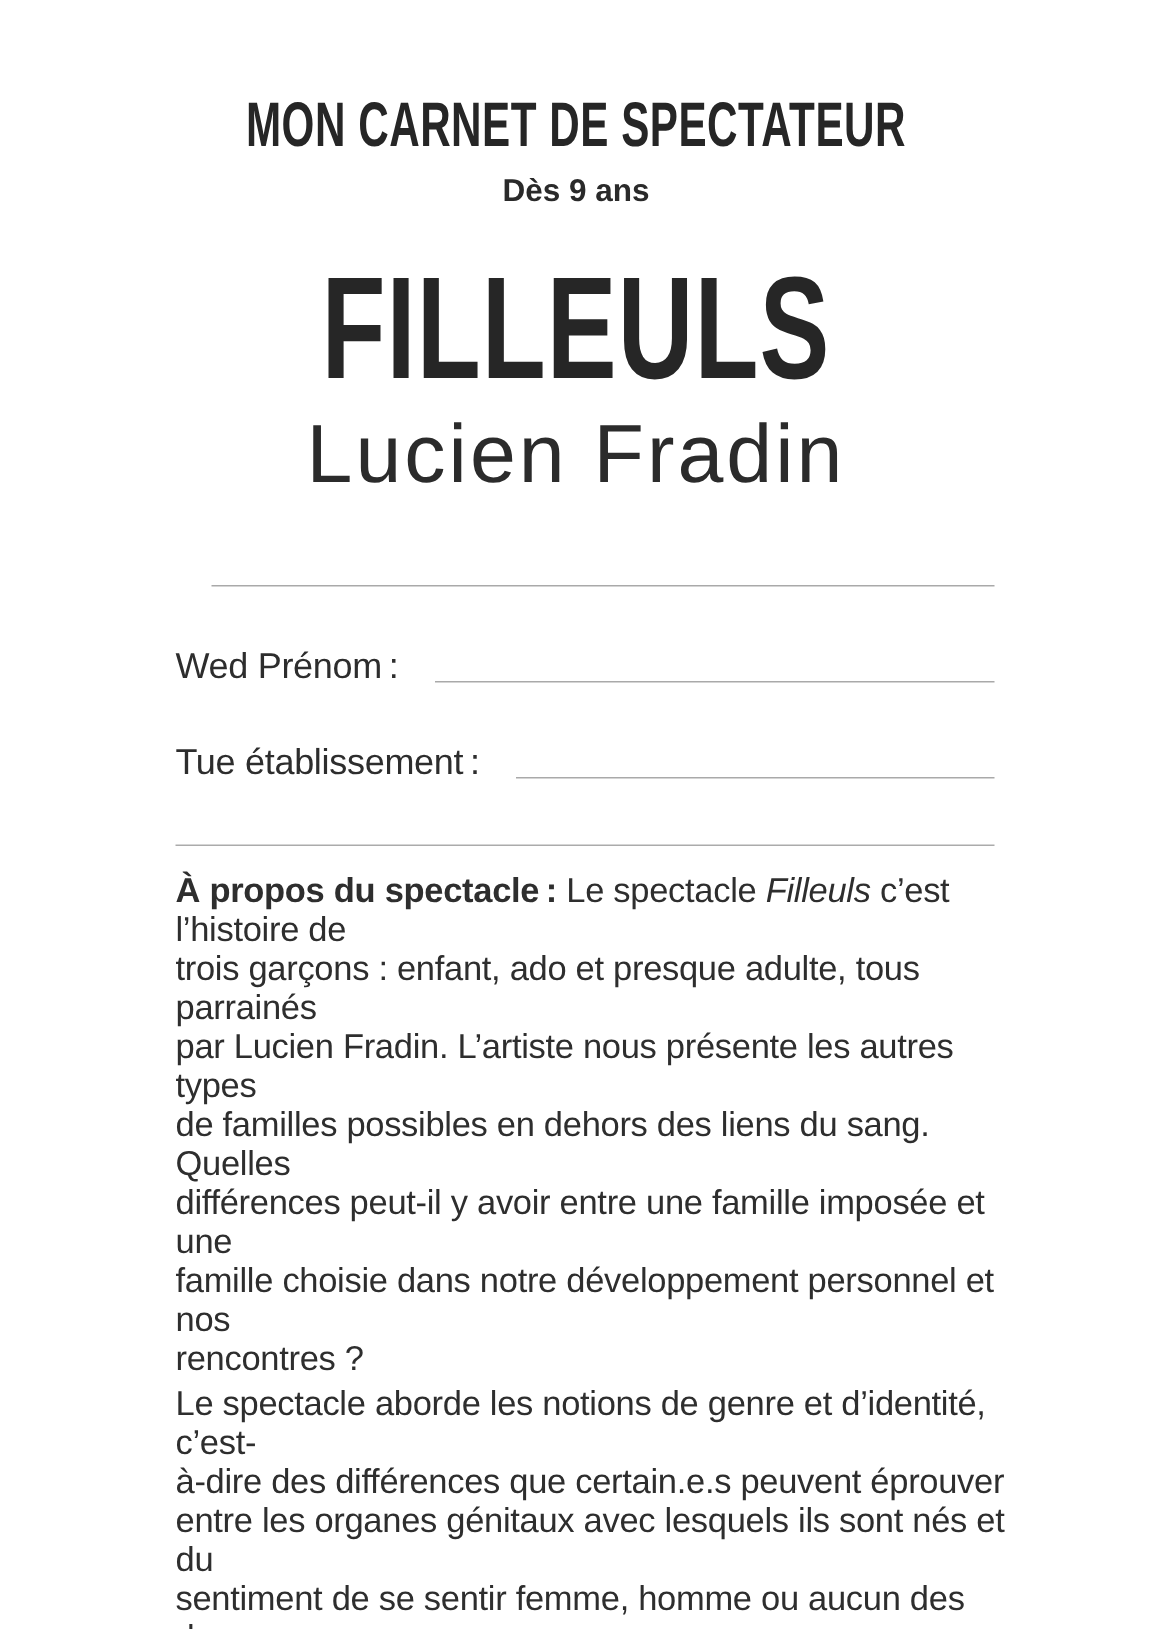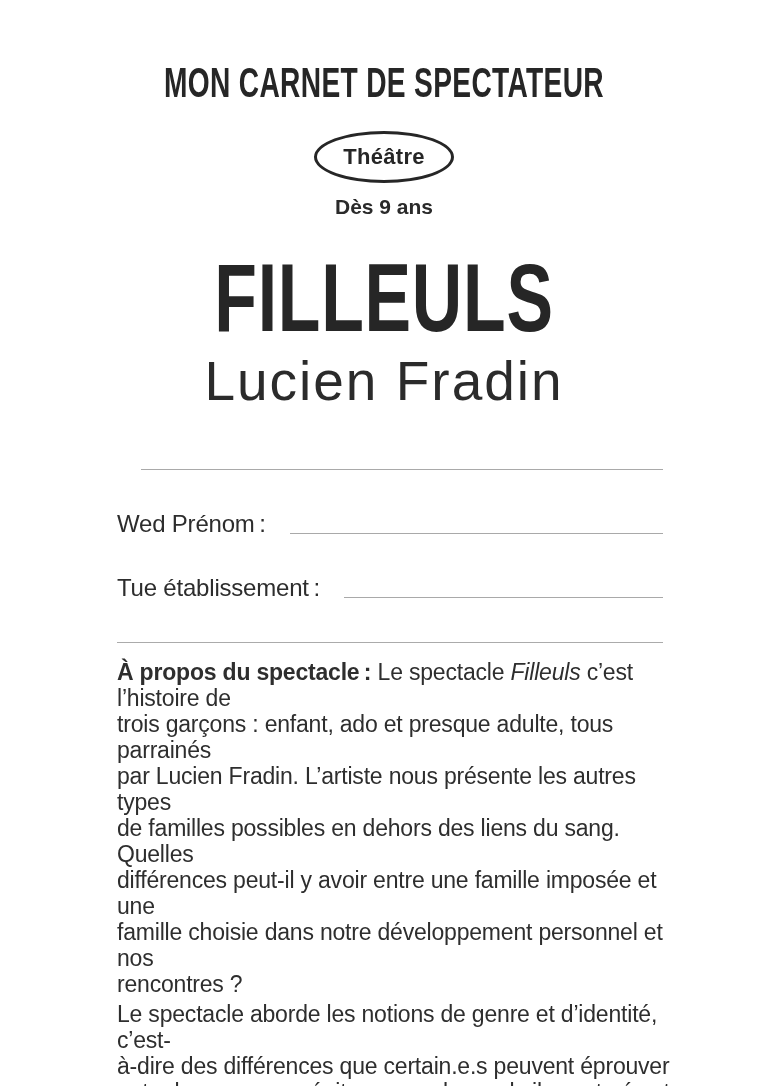--- a/index.html
+++ b/index.html
@@ -114,25 +114,20 @@
     color: #2b2b2b;
   }
 </style>
 </head>
 <body>
 
 <div class="page">
 
   <div class="header-title">MON CARNET DE SPECTATEUR</div>
 
-  <div class="badge-wrap">
-    <div class="badge">
-      <span>Théâtre</span>
-    </div>
-  </div>
 
   <div class="age">Dès 9 ans</div>
 
   <div class="show-title">FILLEULS</div>
 
   <div class="show-author">Lucien Fradin</div>
 
   <div class="fields">
     <div class="field">
       <span class="field-line"></span>

